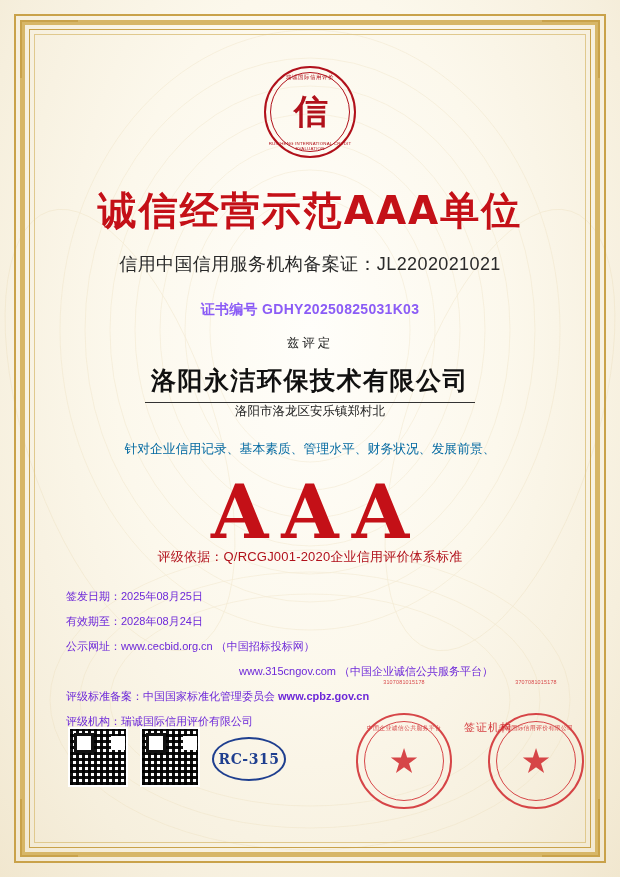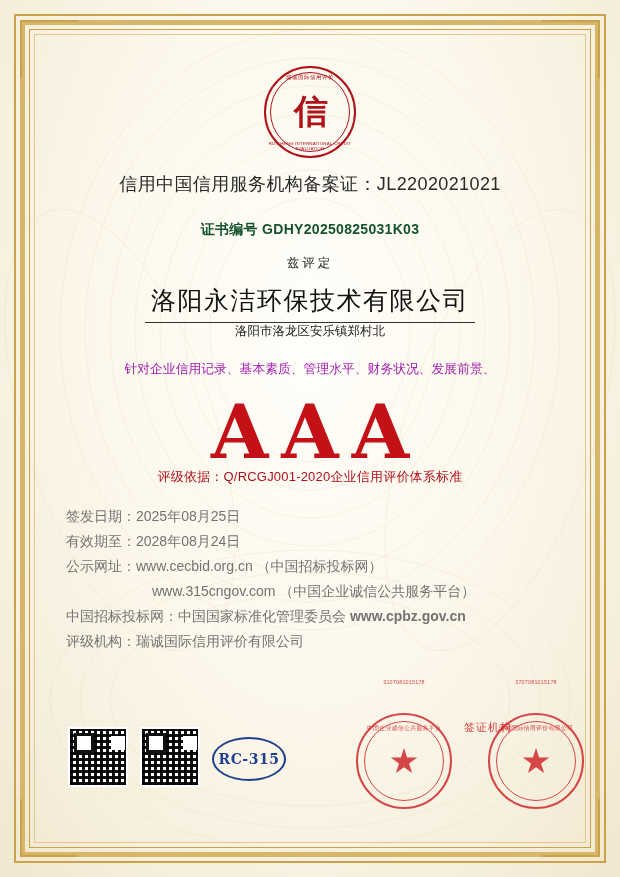--- a/index.html
+++ b/index.html
@@ -132,50 +132,50 @@
   .filing-line {
     margin-top: 14px;
     font-size: 18px;
     color: #2a2a2a;
     letter-spacing: .4px;
   }
   .cert-no {
     margin-top: 25px;
     font-size: 14px;
     font-weight: bold;
-    color: #14532d;
+    color: #8b5cf6;
     letter-spacing: .3px;
   }
   .hereby {
     margin-top: 16px;
     font-size: 12.5px;
     color: #222;
     letter-spacing: 3px;
   }
   .company-name {
     margin: 12px auto 0;
     font-size: 25px;
-    font-weight: normal;
+    font-weight: bold;
     color: #111;
     letter-spacing: 1.5px;
     width: 330px;
     padding-bottom: 5px;
     border-bottom: 1.5px solid #333;
   }
   .company-addr {
     margin-top: 0;
     font-size: 12.5px;
     color: #222;
   }
   .statement {
     margin: 18px auto 0;
     width: 420px;
     font-size: 12.8px;
     line-height: 22px;
-    color: #a21caf;
+    color: #0369a1;
     text-align: center;
   }
 
   
   .grade {
     margin-top: 12px;
     font-size: 74px;
     font-weight: bold;
     color: #c41017;
     font-family: "DejaVu Serif", serif;
@@ -188,29 +188,29 @@
     font-size: 13px;
     color: #b1111b;
     letter-spacing: .2px;
   }
 
   
   .details {
     margin: 18px 0 0 0;
     text-align: left;
     padding-left: 26px;
-    font-size: 14px;
-    color: #737373;
+    font-size: 11px;
+    color: #6d28d9;
     line-height: 25px;
   }
   .details .row { white-space: nowrap; }
   .details .label { display: inline-block; }
   .details .value { }
   .details .value.bold { font-weight: bold; }
-  .url-row { padding-left: 86px; }
+  .url-row { padding-left: 86px; text-align: center; }
 
   
   .bottom {
     position: absolute;
     left: 0; right: 0; bottom: 6px;
     height: 120px;
   }
   .qr {
     position: absolute;
     width: 56px; height: 56px;
@@ -332,20 +332,21 @@
     <div class="emblem-wrap">
       <div class="emblem">
         <div class="ring"></div>
         <div class="ring2"></div>
         <div class="arc-top">瑞诚国际信用评价</div>
         <div class="mark">信</div>
         <div class="arc-bottom">RUICHENG INTERNATIONAL CREDIT EVALUATION</div>
       </div>
     </div>
 
+    <div class="main-title">诚信经营示范AAA单位</div>
     <div class="filing-line">信用中国信用服务机构备案证：JL2202021021</div>
 
     <div class="cert-no">
       <span>证书编号</span>
       <span>GDHY20250825031K03</span>
     </div>
 
     <div class="hereby">兹评定</div>
 
     <div class="company-name">洛阳永洁环保技术有限公司</div>
@@ -365,21 +366,21 @@
       <div class="row">
         <span class="label">有效期至：</span><span class="value">2028年08月24日</span>
       </div>
       <div class="row">
         <span class="label">公示网址：</span><span class="value">www.cecbid.org.cn （中国招标投标网）</span>
       </div>
       <div class="row url-row">
         <span class="value">www.315cngov.com （中国企业诚信公共服务平台）</span>
       </div>
       <div class="row">
-        <span class="label">中国招标投标网：</span><span class="value">中国国家标准化管理委员会 </span><span class="value bold">www.cpbz.gov.cn</span>
+        <span class="label">评级标准备案：</span><span class="value">中国国家标准化管理委员会 </span><span class="value bold">www.cpbz.gov.cn</span>
       </div>
       <div class="row">
         <span class="label">评级机构：</span><span class="value">瑞诚国际信用评价有限公司</span>
       </div>
     </div>
 
     <div class="bottom">
       <div class="qr one"></div>
       <div class="qr two"></div>
 

